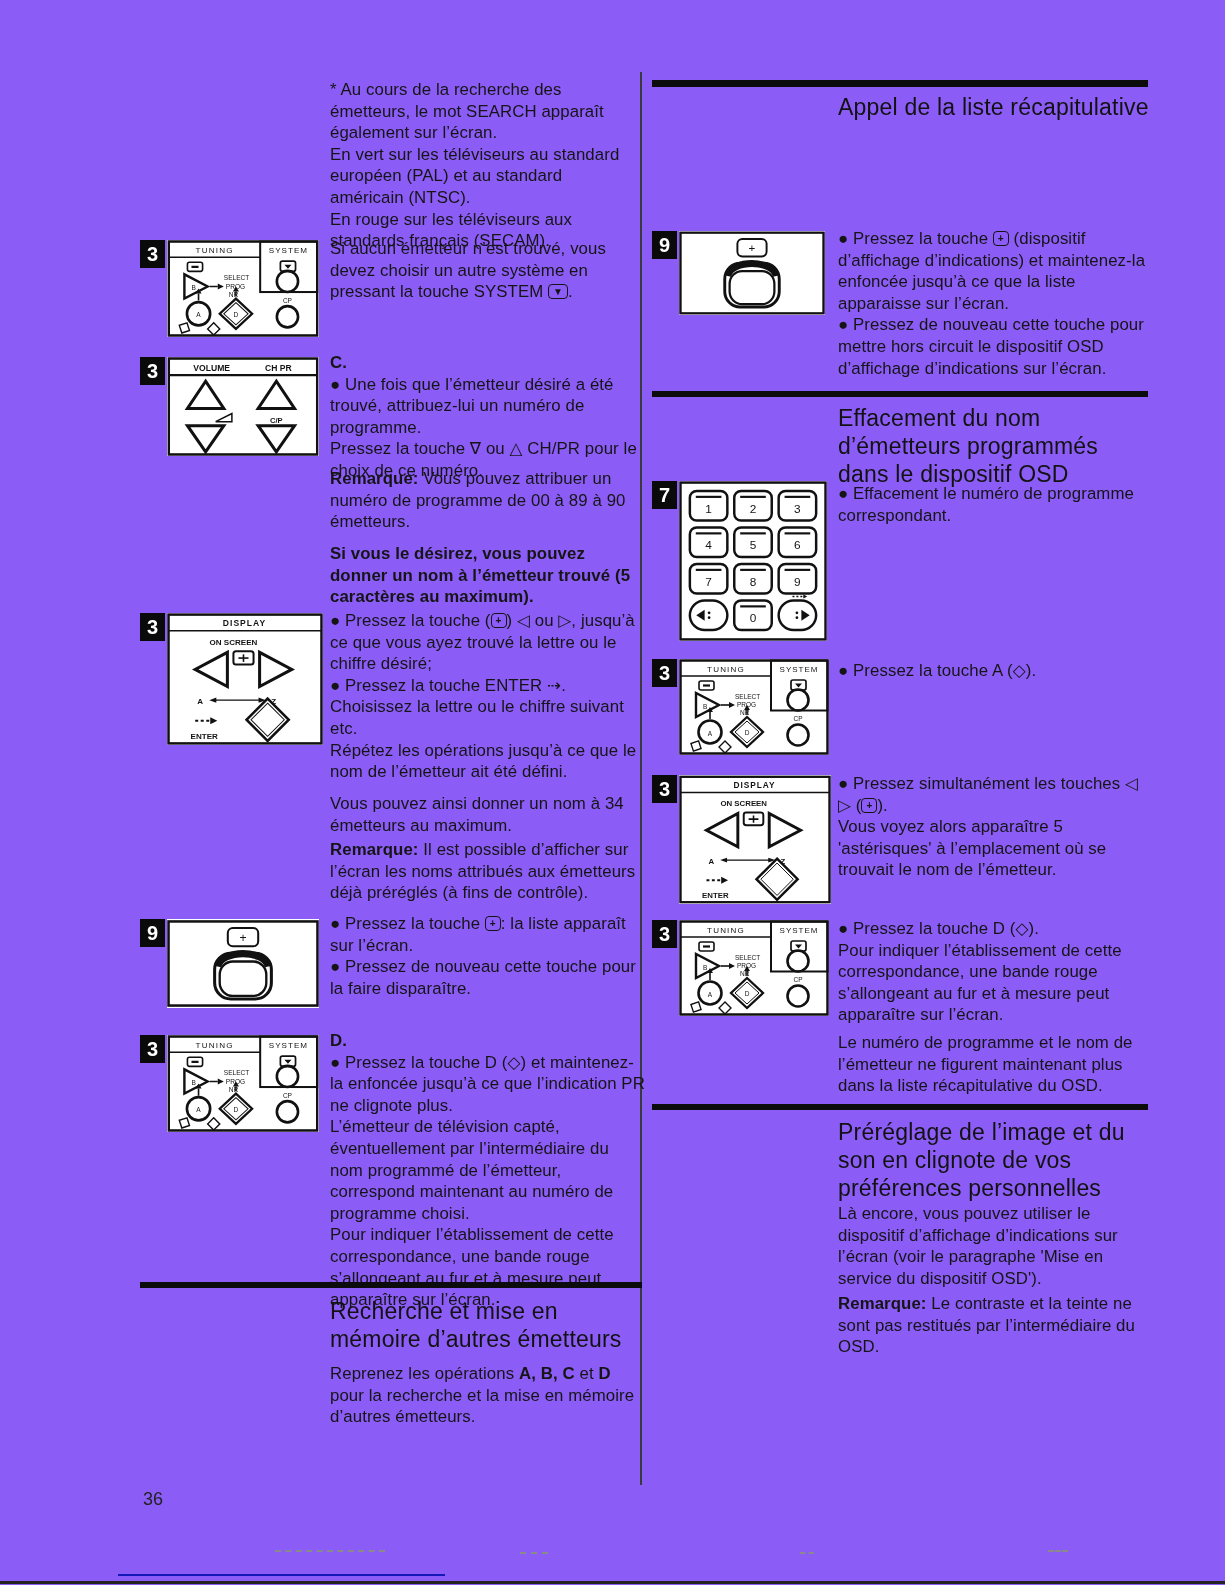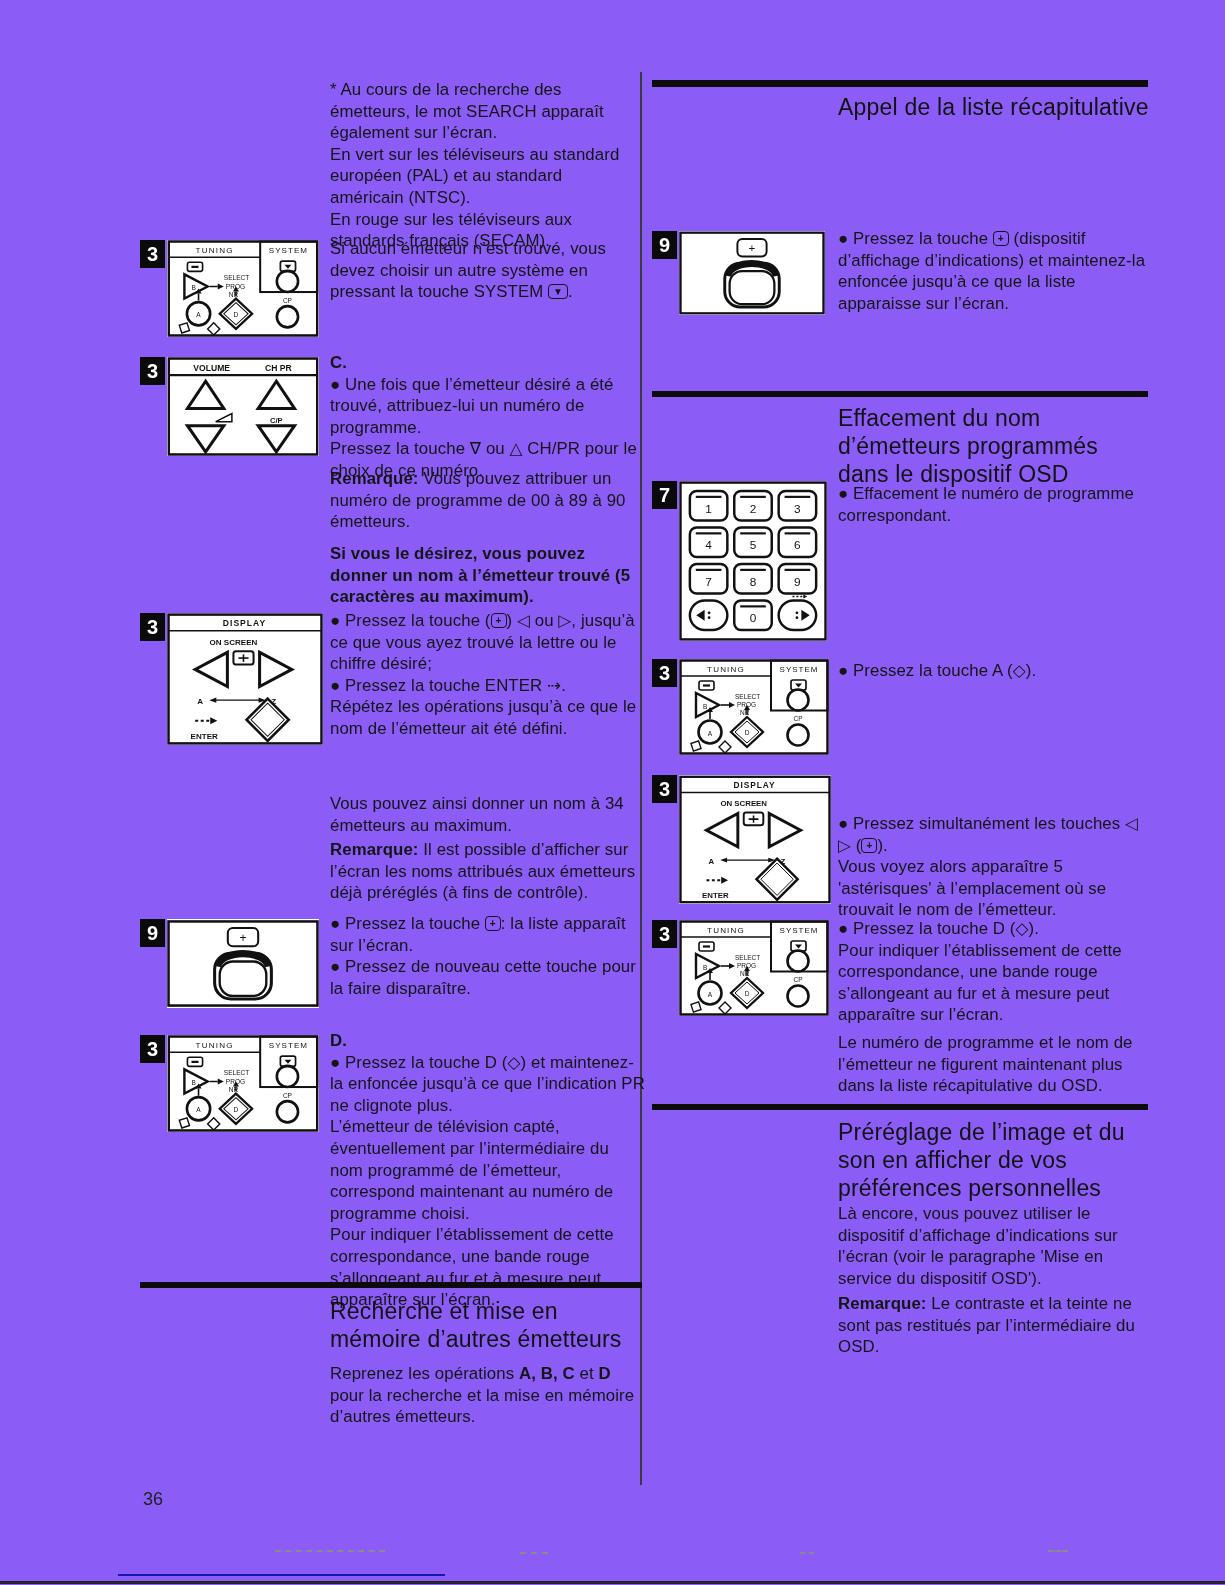--- a/index.html
+++ b/index.html
@@ -198,20 +198,21 @@
 
   <div class="step" style="left:140px;top:613px">
     <div class="badge">3</div>
     <svg class="illus" width="156" height="132" viewBox="0 0 155 131">
         <use href="#sym-display"></use>
       </svg>
   </div>
   <div class="txt" style="left:330px;top:610px;width:316px">
     <p><span>● Pressez la touche (</span><span class="ikey">+</span><span>) ◁ ou ▷, jusqu’à ce que vous ayez trouvé la lettre ou le chiffre désiré;</span></p>
     <p>● Pressez la touche ENTER ⇢.</p>
+    <p>Choisissez la lettre ou le chiffre suivant etc.</p>
     <p>Répétez les opérations jusqu’à ce que le nom de l’émetteur ait été défini.</p>
   </div>
 
   <div class="txt" style="left:330px;top:793px;width:312px">
     <p>Vous pouvez ainsi donner un nom à 34 émetteurs au maximum.</p>
   </div>
 
   <div class="txt" style="left:330px;top:839px;width:312px">
     <p><span class="bold">Remarque:</span><span> Il est possible d’afficher sur l’écran les noms attribués aux émetteurs déjà préréglés (à fins de contrôle).</span></p>
   </div>
@@ -257,20 +258,21 @@
   </div>
 
   <div class="step" style="left:652px;top:231px">
     <div class="badge">9</div>
     <svg class="illus" width="146" height="84" viewBox="0 0 150 86">
         <use href="#sym-osd"></use>
       </svg>
   </div>
   <div class="txt" style="left:838px;top:228px;width:314px">
     <p><span>● Pressez la touche </span><span class="ikey">+</span><span> (dispositif d’affichage d’indications) et maintenez-la enfoncée jusqu’à ce que la liste apparaisse sur l’écran.</span></p>
+    <p>● Pressez de nouveau cette touche pour mettre hors circuit le dispositif OSD d’affichage d’indications sur l’écran.</p>
   </div>
 
   <div class="bar" style="left:652px;top:391px;width:496px"></div>
   <div class="hd" style="left:838px;top:404px">
     <div>Effacement du nom</div>
     <div>d’émetteurs programmés</div>
     <div>dans le dispositif OSD</div>
   </div>
 
   <div class="step" style="left:652px;top:481px">
@@ -292,21 +294,21 @@
   <div class="txt" style="left:838px;top:660px;width:314px">
     <p>● Pressez la touche A (◇).</p>
   </div>
 
   <div class="step" style="left:652px;top:775px">
     <div class="badge">3</div>
     <svg class="illus" width="152" height="129" viewBox="0 0 155 131">
         <use href="#sym-display"></use>
       </svg>
   </div>
-  <div class="txt" style="left:838px;top:813px;width:316px">
+  <div class="txt" style="left:838px;top:773px;width:316px">
     <p><span>● Pressez simultanément les touches ◁ ▷ (</span><span class="ikey">+</span><span>).</span></p>
     <p>Vous voyez alors apparaître 5 'astérisques' à l’emplacement où se trouvait le nom de l’émetteur.</p>
   </div>
 
   <div class="step" style="left:652px;top:920px">
     <div class="badge">3</div>
     <svg class="illus" width="150" height="96" viewBox="0 0 150 96">
         <use href="#sym-tuning"></use>
       </svg>
   </div>
@@ -315,21 +317,21 @@
     <p>Pour indiquer l’établissement de cette correspondance, une bande rouge s’allongeant au fur et à mesure peut apparaître sur l’écran.</p>
   </div>
 
   <div class="txt" style="left:838px;top:1032px;width:314px">
     <p>Le numéro de programme et le nom de l’émetteur ne figurent maintenant plus dans la liste récapitulative du OSD.</p>
   </div>
 
   <div class="bar" style="left:652px;top:1104px;width:496px"></div>
   <div class="hd" style="left:838px;top:1118px">
     <div>Préréglage de l’image et du</div>
-    <div>son en afficher de vos</div>
+    <div>son en clignote de vos</div>
     <div>préférences personnelles</div>
   </div>
   <div class="txt" style="left:838px;top:1203px;width:314px">
     <p>Là encore, vous pouvez utiliser le dispositif d’affichage d’indications sur l’écran (voir le paragraphe 'Mise en service du dispositif OSD').</p>
   </div>
   <div class="txt" style="left:838px;top:1293px;width:314px">
     <p><span class="bold">Remarque:</span><span> Le contraste et la teinte ne sont pas restitués par l’intermédiaire du OSD.</span></p>
   </div>
 
   <div class="pagenum">36</div>

